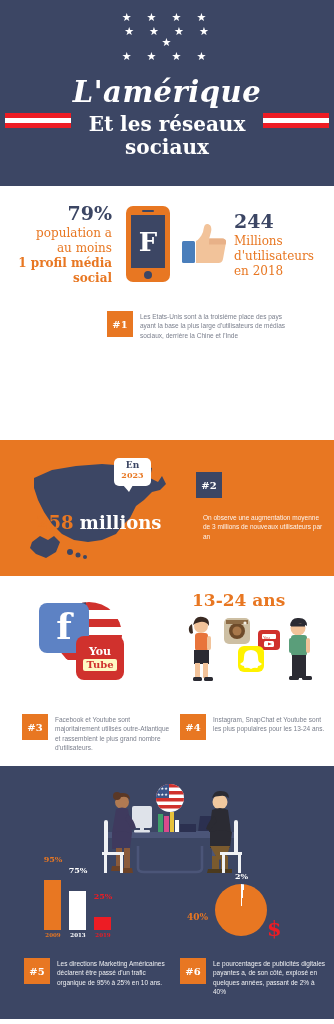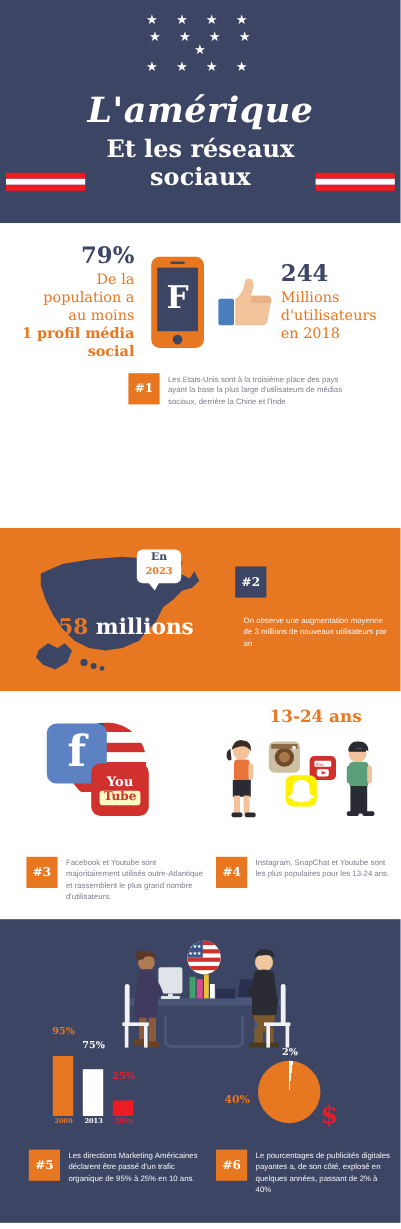--- a/index.html
+++ b/index.html
@@ -45,21 +45,21 @@
     font-family: "DejaVu Serif", serif;
     font-style: italic;
     font-size: 29px;
     font-weight: bold;
     margin-top: 10px;
     letter-spacing: 0.5px;
   }
   .subtitle-wrap {
     margin-top: 4px;
     display: flex;
-    align-items: flex-end;
+    align-items: flex-start;
     justify-content: center;
     width: 100%;
   }
   .flagbar {
     width: 66px;
     flex: 0 0 66px;
   }
   .flagbar .red { height: 5px; background: #ed1c24; }
   .flagbar .white { height: 5px; background: #ffffff; }
   .subtitle {
@@ -349,23 +349,23 @@
     margin-top: 2px;
     border-radius: 2px;
   }
   .age-title {
     position: absolute;
     left: 192px;
     top: 14px;
     color: #e87722;
     font-family: "DejaVu Serif", serif;
     font-weight: bold;
-    font-size: 14px;
+    font-size: 17px;
     width: 142px;
-    text-align: center;
+    text-align: left;
   }
   .people {
     position: absolute;
     left: 176px;
     top: 36px;
     width: 150px;
     height: 80px;
   }
   .sec3-fact-left {
     position: absolute;
@@ -523,21 +523,20 @@
       </div>
     </div>
   </div>
 
   <div class="sec1">
     <div class="sec1-top">
 
       <div class="stat79">
         <div class="big-navy">79%</div>
         <div class="orange-serif">
-          <div>De la</div>
           <div>population a</div>
           <div>au moins</div>
           <div class="bold">1 profil média</div>
           <div class="bold">social</div>
         </div>
       </div>
 
       <div class="phone">
         <div class="speaker"></div>
         <div class="screen">

